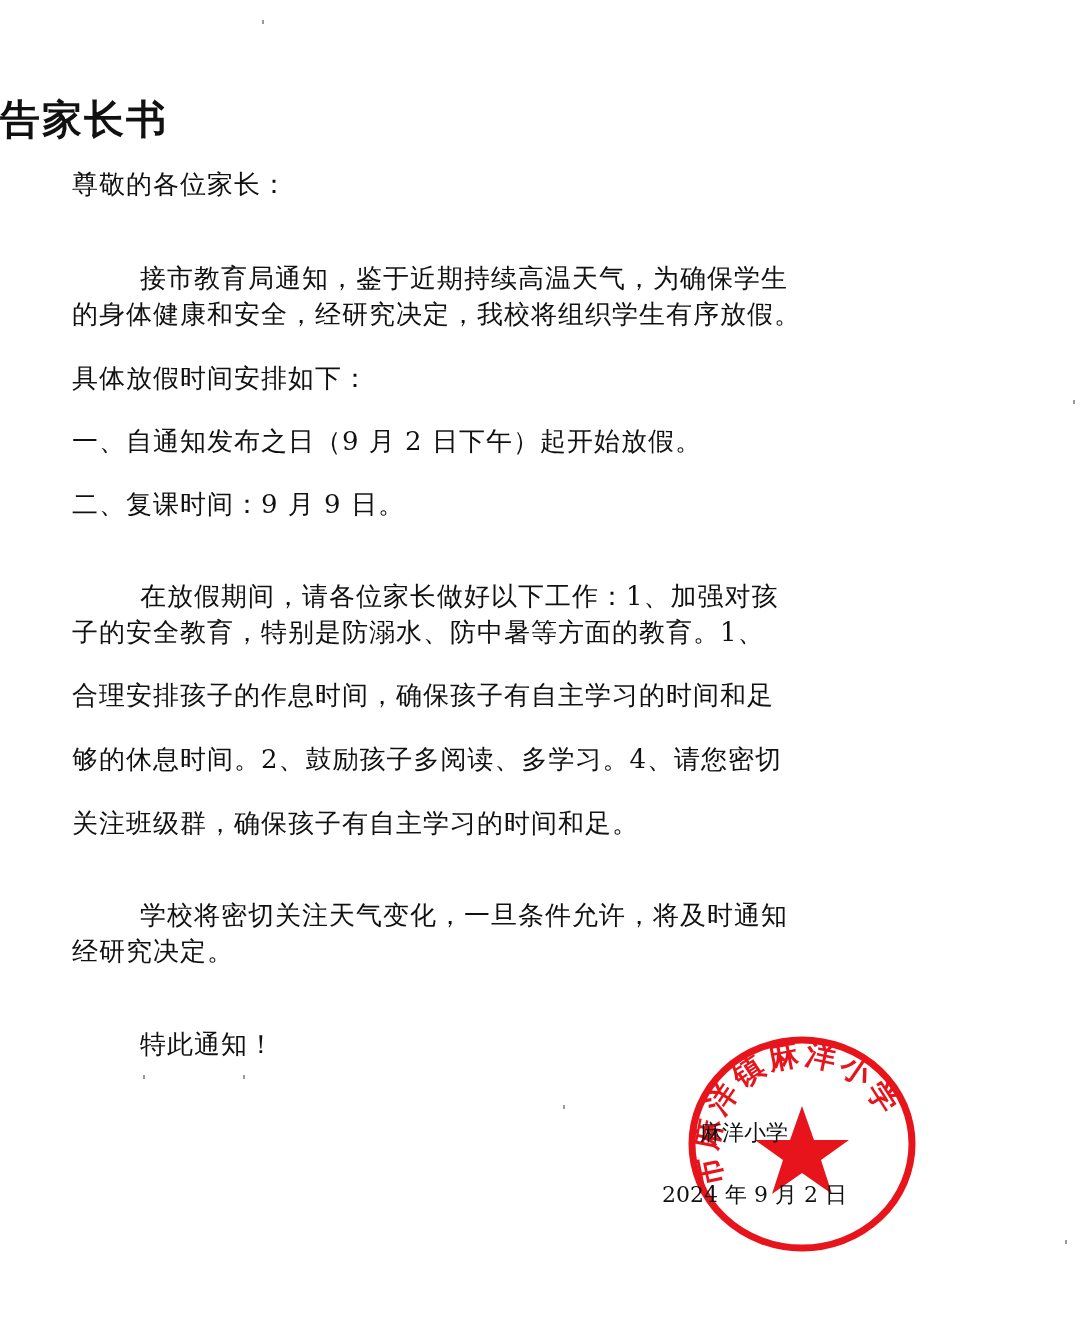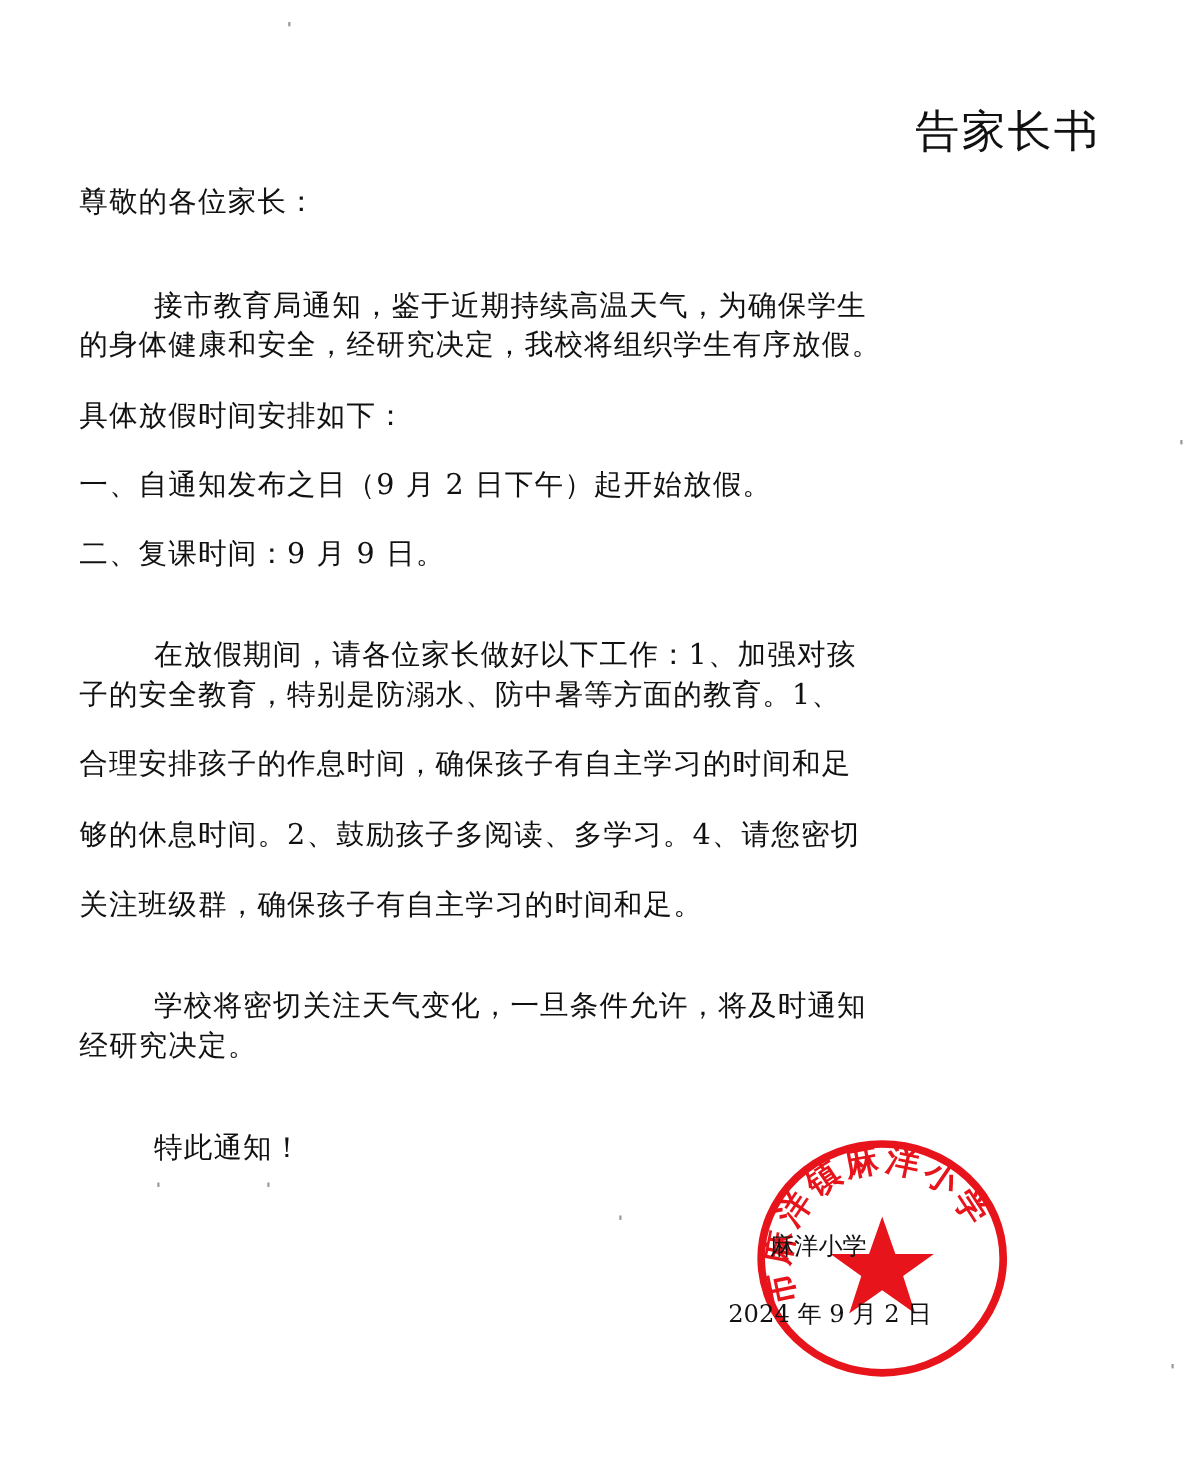--- a/index.html
+++ b/index.html
@@ -6,22 +6,22 @@
     body {
       width: 1080px; height: 1330px;
       background: #ffffff;
       position: relative;
       overflow: hidden;
       font-family: "DejaVu Serif", "Liberation Serif", serif;
       color: #111111;
     }
     .title {
       position: absolute; left: 0; width: 1000px; top: 92px;
-      text-align: right;
-      font-size: 40px; letter-spacing: 2px;
+      text-align: left;
+      font-size: 40px; letter-spacing: 2px; font-weight: bold;
     }
     .line {
       position: absolute; left: 72px;
       font-size: 26px; line-height: 36px;
       white-space: nowrap;
       letter-spacing: 1px;
     }
     .indent { left: 140px; margin-top: 28px; }
     .sign { position: absolute; font-size: 22px; white-space: nowrap; z-index: 2; }
     .seal {

